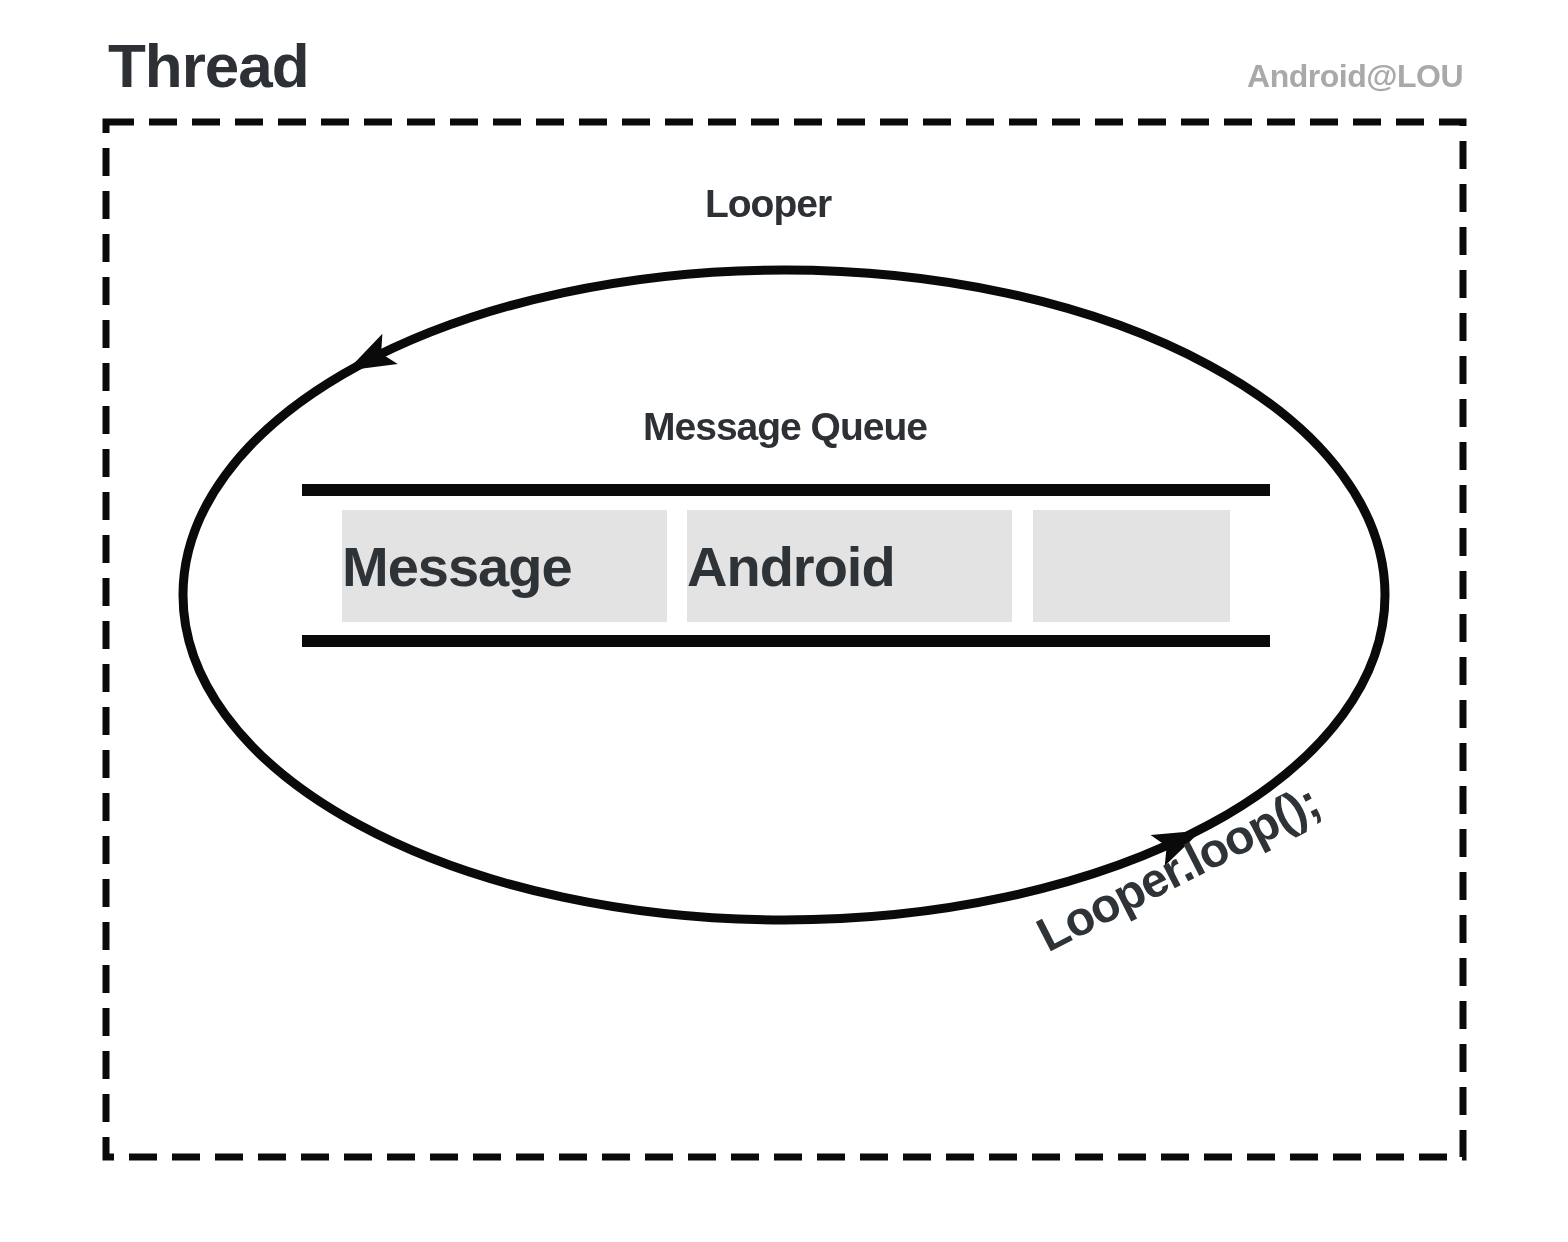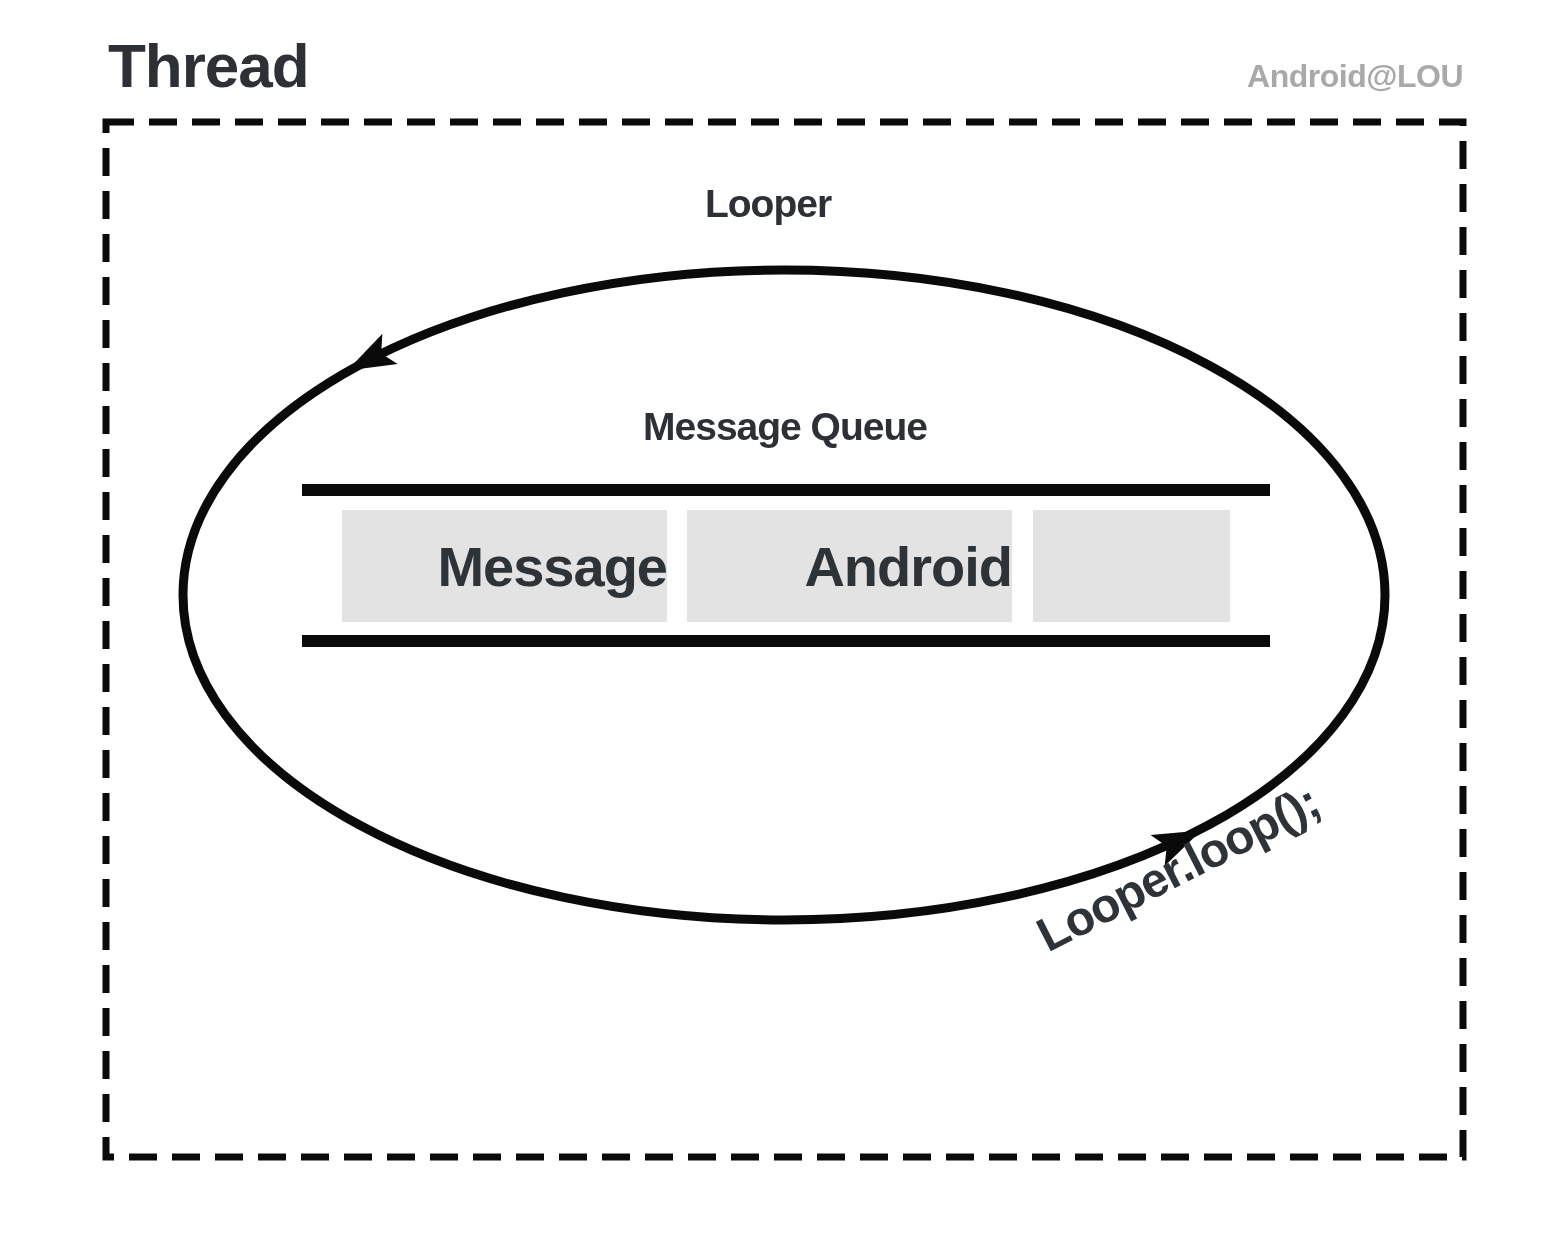--- a/index.html
+++ b/index.html
@@ -26,21 +26,21 @@
   .boundary{fill:none; stroke:var(--c-line); stroke-width:7; stroke-dasharray:28 15;}
   .cycle{fill:none; stroke:var(--c-line); stroke-width:9;}
   .arrowhead{fill:var(--c-line); stroke:none;}
   .rail{fill:var(--c-line);}
   .big-label{
     font-size:39px; font-weight:bold; color:var(--c-ink);
     transform:translateX(-50%); white-space:nowrap; letter-spacing:-1px;
   }
   .queue-item{
     top:510px; height:112px; background:var(--c-box);
-    display:flex; align-items:center; justify-content:flex-end;
+    display:flex; align-items:center; justify-content:flex-start;
   }
   .queue-item span{
     font-size:56px; font-weight:bold; color:var(--c-boxtext);
     letter-spacing:-1px; white-space:nowrap;
   }
   .loop-call{
     left:1178px; top:868px;
     transform:translate(-50%,-50%) rotate(-27deg);
     font-size:48px; font-weight:bold; color:var(--c-boxtext);
     white-space:nowrap; letter-spacing:-1px;

